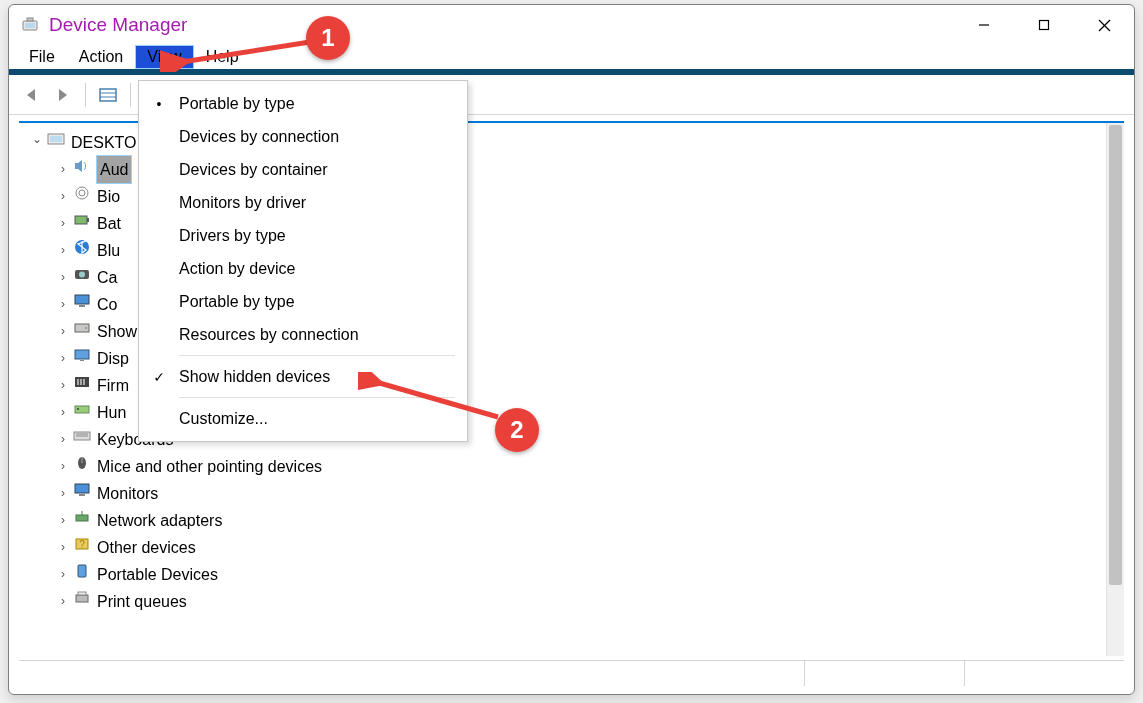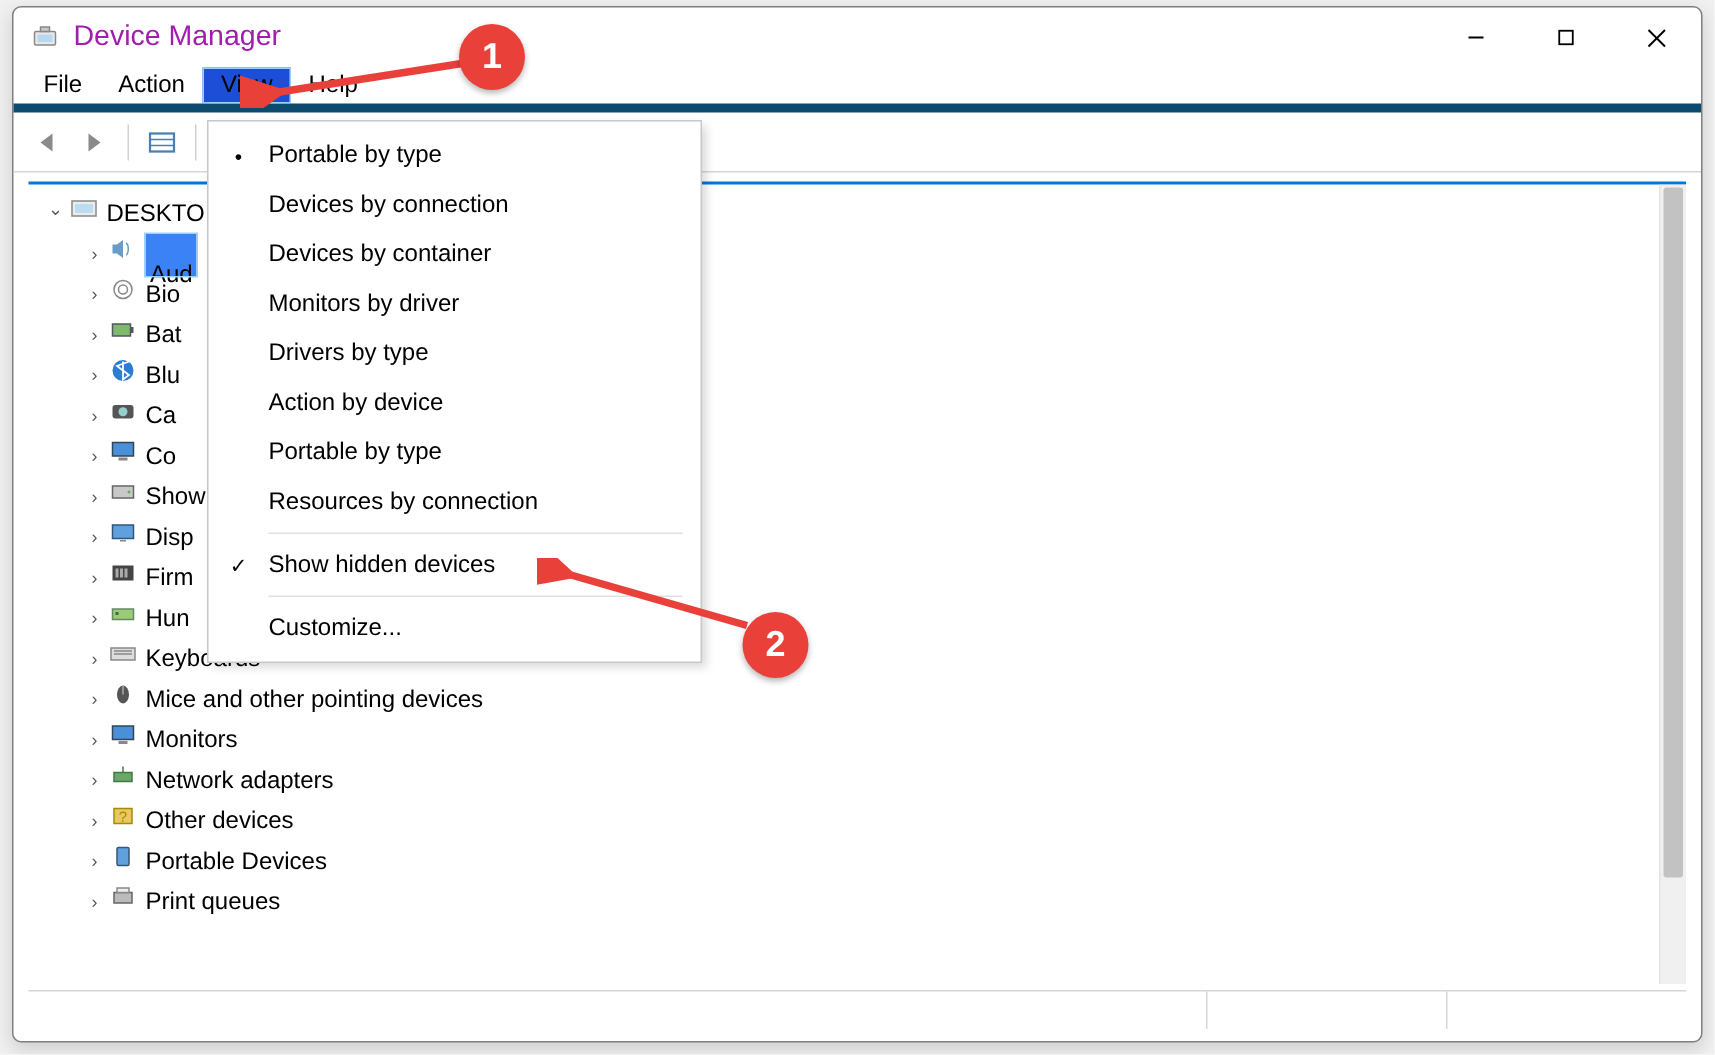--- a/index.html
+++ b/index.html
@@ -106,23 +106,23 @@
   .tree .ic {
     width: 22px; height: 20px;
     display: inline-flex; align-items: center; justify-content: center;
     margin-right: 4px;
     font-size: 15px;
   }
   .tree .label { white-space: nowrap; }
   .tree .node.root { padding-left: 2px; }
   .tree .node.child { padding-left: 28px; }
   .tree .node.selected .label {
-    background: #3b82f6;
+    background: #a3a3a3;
     outline: 1px solid #99d1ff;
-    padding: 14px 3px;
+    padding: 0 3px;
   }
   .scrollbar-v {
     position: absolute;
     right: 0; top: 0; bottom: 0;
     width: 18px;
     background: #f0f0f0;
     border-left: 1px solid #e4e4e4;
   }
   .scrollbar-v .thumb {
     position: absolute;

